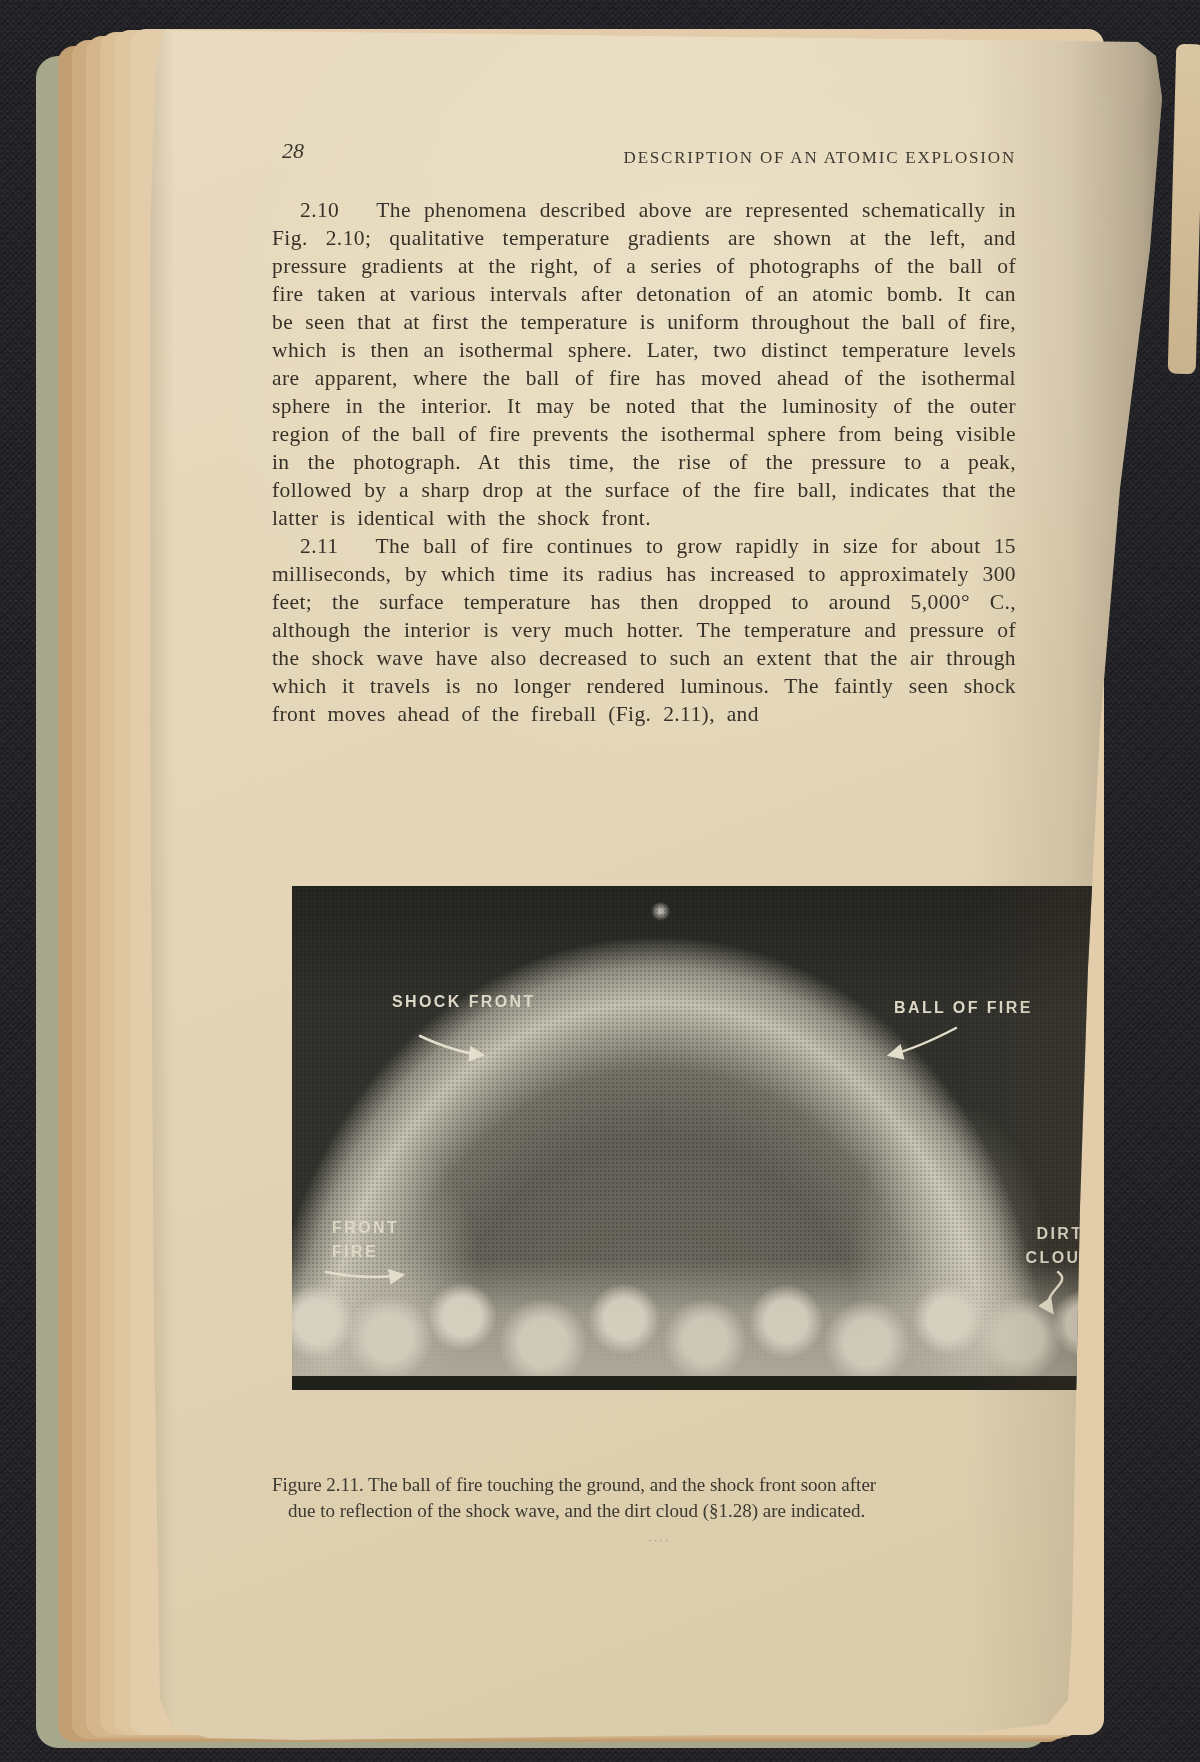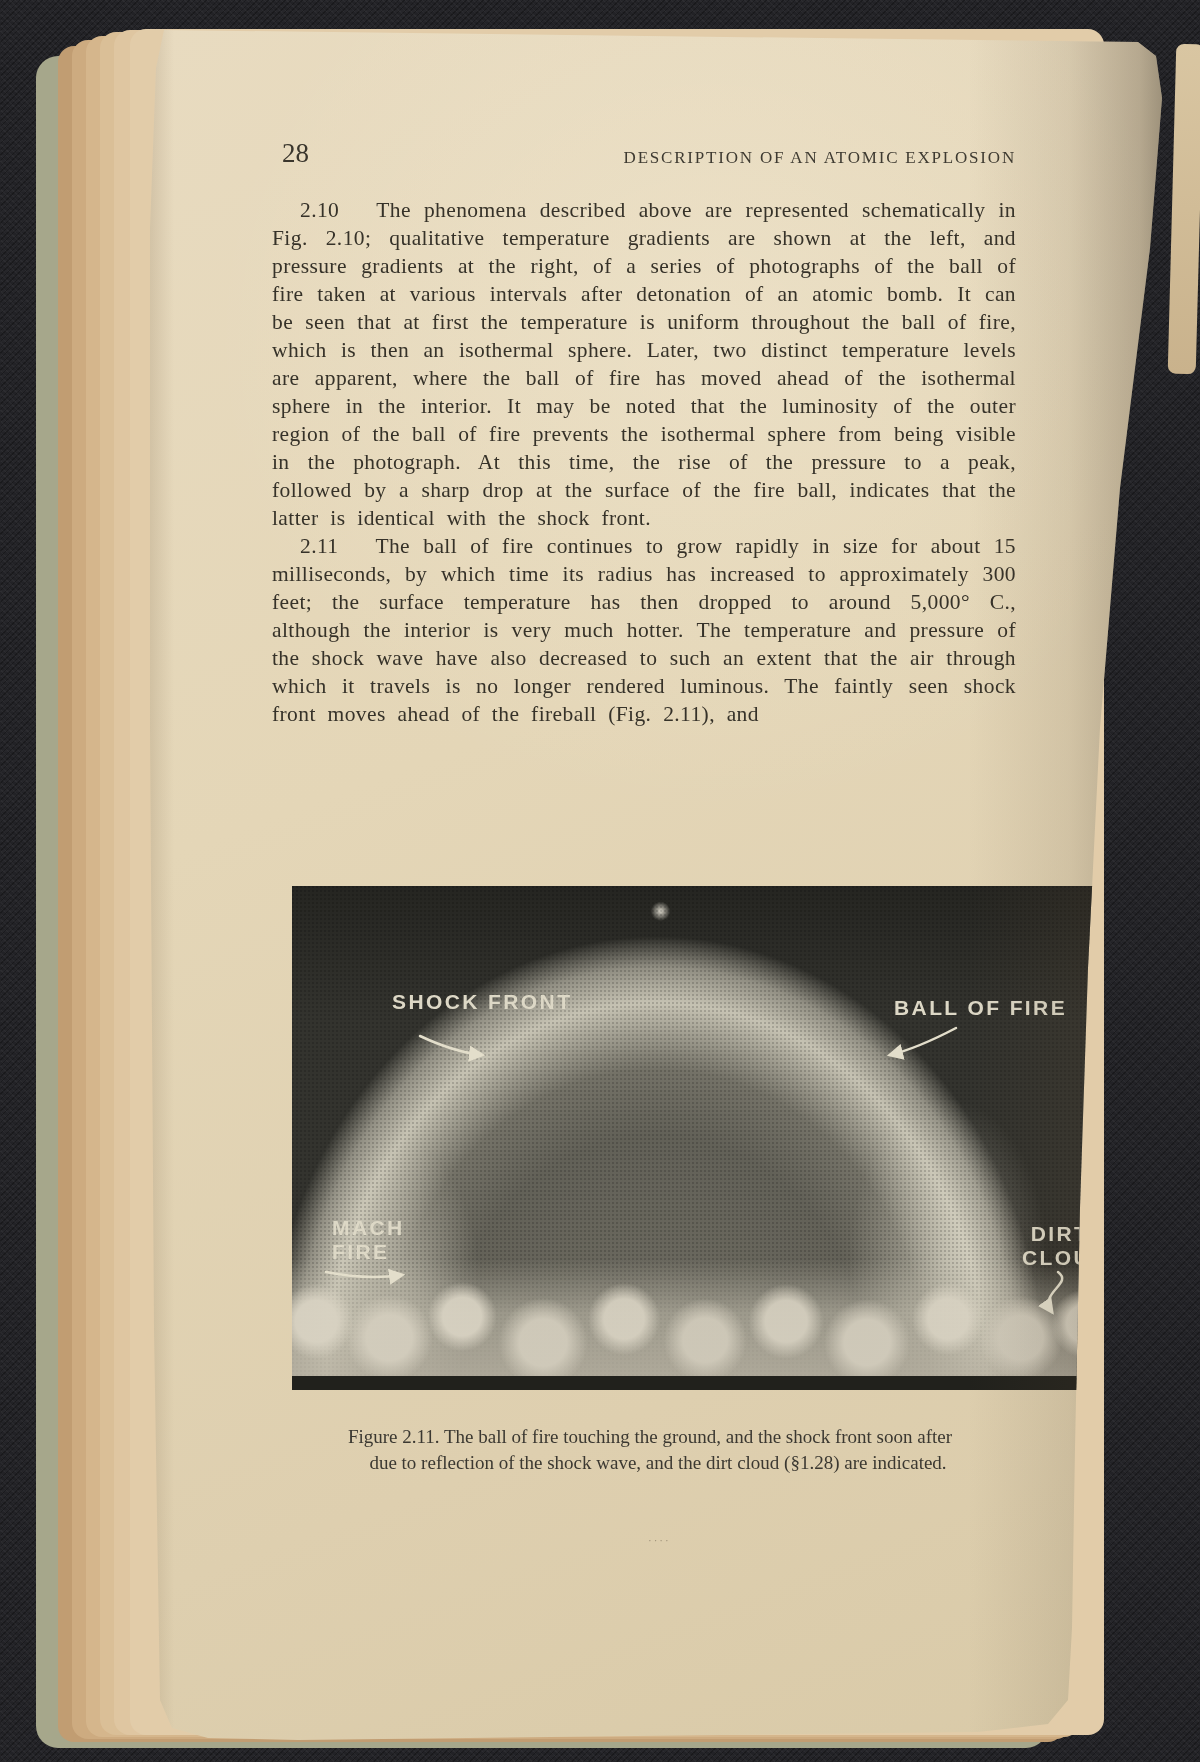--- a/index.html
+++ b/index.html
@@ -33,21 +33,21 @@
       972px 460px, 952px 700px, 940px 940px, 932px 1180px, 927px 1420px, 924px 1600px,
       920px 1672px, 900px 1696px, 830px 1704px, 150px 1712px, 60px 1710px, 24px 1700px,
       12px 1672px, 6px 1300px, 2px 700px, 2px 200px, 8px 40px);
     color:#34312a;}
   .gutter-shadow{position:absolute;left:820px;top:0;width:202px;height:100%;
     background:linear-gradient(to right, rgba(0,0,0,0) 0%, rgba(92,74,52,0.12) 50%,
       rgba(70,56,40,0.30) 85%, rgba(52,42,30,0.45) 100%);}
   .left-shade{position:absolute;left:0;top:0;width:26px;height:100%;
     background:linear-gradient(to left, rgba(0,0,0,0) 0%, rgba(120,95,65,0.20) 100%);}
   
-  .pagenum{position:absolute;left:134px;top:110px;font-size:27px;color:#3a362d;}
+  .pagenum{position:absolute;left:134px;top:110px;font-size:22px;color:#3a362d;font-style:italic;}
   .running-header{position:absolute;left:124px;top:120px;width:744px;text-align:right;
     font-size:17px;letter-spacing:1.8px;color:#3e3a31;}
   .bodytext{position:absolute;left:124px;top:168px;width:744px;
     font-size:21.5px;line-height:28px;letter-spacing:0.4px;word-spacing:6px;
     text-align:justify;color:#363229;}
   .bodytext p{margin:0;text-indent:28px;}
   .pnum{margin-right:37px;}
   
   .photo{position:absolute;left:144px;top:858px;width:810px;height:504px;
     background-color:#33332e;overflow:hidden;
@@ -75,28 +75,28 @@
       radial-gradient(circle 58px at 51% 68%, rgba(208,202,186,0.92) 38%, transparent 72%),
       radial-gradient(circle 52px at 61% 52%, rgba(214,208,192,0.90) 40%, transparent 72%),
       radial-gradient(circle 60px at 71% 70%, rgba(210,204,188,0.92) 38%, transparent 72%),
       radial-gradient(circle 50px at 81% 50%, rgba(216,210,194,0.90) 40%, transparent 72%),
       radial-gradient(circle 58px at 90% 66%, rgba(208,202,186,0.92) 38%, transparent 72%),
       radial-gradient(circle 48px at 98% 54%, rgba(214,208,192,0.92) 40%, transparent 72%),
       linear-gradient(to bottom, rgba(196,190,173,0) 0%, rgba(200,195,178,0.55) 45%, rgba(186,180,164,0.85) 100%);}
   .ground{position:absolute;left:0;right:0;bottom:0;height:14px;background:#21211c;}
   .arrows{position:absolute;inset:0;}
   .plabel{position:absolute;font-family:"Liberation Sans", sans-serif;font-weight:bold;
-    font-size:21px;letter-spacing:2.4px;color:#ddd8c6;line-height:24px;white-space:nowrap;}
+    font-size:16px;letter-spacing:2.4px;color:#ddd8c6;line-height:24px;white-space:nowrap;}
   .lb-shock{left:100px;top:104px;}
   .lb-ball{left:602px;top:110px;}
   .lb-mach{left:40px;top:330px;}
   .lb-dirt{left:730px;top:336px;width:76px;text-align:center;}
   
-  .caption{position:absolute;left:124px;top:1396px;width:756px;
-    font-size:19px;line-height:26px;color:#3b3831;text-align:center;}
+  .caption{position:absolute;left:124px;top:1444px;width:756px;
+    font-size:19px;line-height:26px;color:#3b3831;}
   .caption .cl2{padding-left:20px;}
   .caption .cl3{padding-left:16px;}
   .stray-mark{position:absolute;left:500px;top:1506px;font-size:11px;letter-spacing:2px;
     color:rgba(70,62,48,0.45);}
 </style>
 </head>
 <body>
 
 <div class="scene">
 
@@ -133,21 +133,21 @@
         </defs>
         <path d="M128 150 Q 162 166 190 169" fill="none" stroke="#e3decb" stroke-width="2.5" stroke-linecap="round" marker-end="url(#ah)"></path>
         <path d="M664 142 Q 626 162 598 169" fill="none" stroke="#e3decb" stroke-width="2.5" stroke-linecap="round" marker-end="url(#ah)"></path>
         <path d="M34 386 Q 74 394 110 389" fill="none" stroke="#e3decb" stroke-width="2.5" stroke-linecap="round" marker-end="url(#ah)"></path>
         <path d="M766 386 C 782 398 746 406 760 426" fill="none" stroke="#e3decb" stroke-width="2.5" stroke-linecap="round" marker-end="url(#ah)"></path>
       </svg>
 
       <div class="plabel lb-shock">SHOCK FRONT</div>
       <div class="plabel lb-ball">BALL OF FIRE</div>
       <div class="plabel lb-mach">
-        <div>MACH</div>
+        <div>FRONT</div>
         <div>FIRE</div>
       </div>
       <div class="plabel lb-dirt">
         <div>DIRT</div>
         <div>CLOUD</div>
       </div>
     </div>
 
     <div class="caption">
       <div class="cl1">Figure 2.11.   The ball of fire touching the ground, and the shock front soon after</div>

